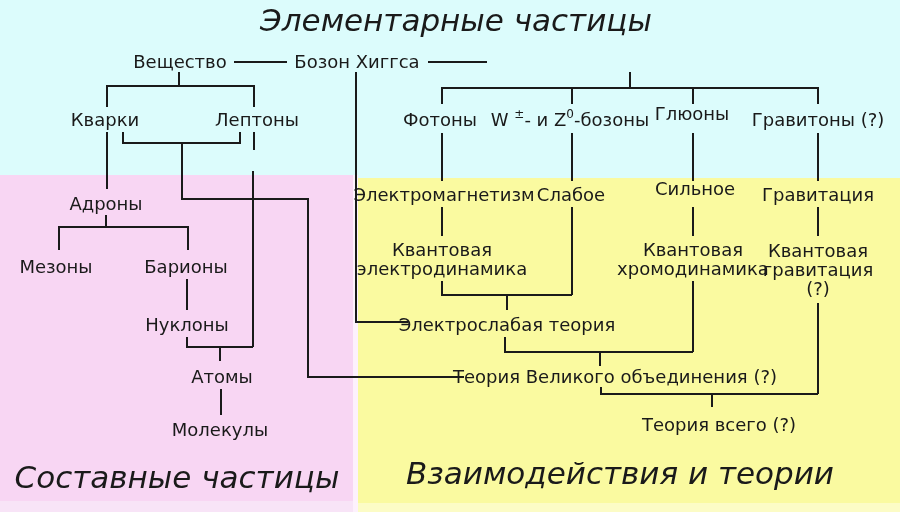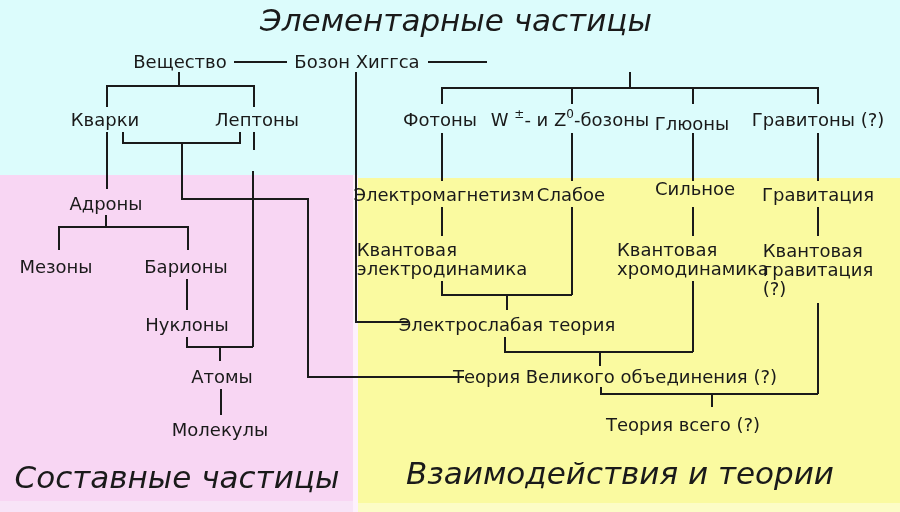--- a/index.html
+++ b/index.html
@@ -12,21 +12,21 @@
   #bg-elementary{left:0;top:0;width:900px;height:178px;background:var(--elementary-bg,#dcfcfc);}
   #bg-composite{left:0;top:175px;width:353px;height:326px;background:var(--composite-bg,#f8d6f3);}
   #bg-interactions{left:358px;top:178px;width:542px;height:325px;background:var(--interactions-bg,#fafaa0);}
   #bg-gap{left:353px;top:175px;width:5px;height:337px;background:#fdf1fc;}
   #bg-strip-left{left:0;top:501px;width:353px;height:11px;background:#f8e4f7;}
   #bg-strip-right{358px;left:358px;top:503px;width:542px;height:9px;background:#fcfcc6;}
   .wires{position:absolute;left:0;top:0;}
   .wires path{fill:none;stroke:var(--line,#1a1a1a);stroke-width:2;}
   .lbl{
     position:absolute;transform:translate(-50%,-50%);
-    font-size:18px;line-height:19px;text-align:left;
+    font-size:18px;line-height:19px;text-align:center;
     white-space:pre-line;color:var(--text,#1a1a1a);
   }
   .nowrap{white-space:nowrap;}
   .title{font-size:31px;font-style:italic;white-space:nowrap;letter-spacing:0px;}
   sup{font-size:12px;line-height:0;position:relative;top:-1px;}
 </style>
 </head>
 <body>
 
 <div id="stage">
@@ -82,21 +82,21 @@
   <div class="lbl title" style="left:177px;top:477px">Составные частицы</div>
   <div class="lbl title" style="left:620px;top:473px">Взаимодействия и теории</div>
 
   <div class="lbl nowrap" style="left:180px;top:61px">Вещество</div>
   <div class="lbl nowrap" style="left:357px;top:61px">Бозон Хиггса</div>
 
   <div class="lbl nowrap" style="left:105px;top:119px">Кварки</div>
   <div class="lbl nowrap" style="left:257px;top:119px">Лептоны</div>
   <div class="lbl nowrap" style="left:440px;top:119px">Фотоны</div>
   <div class="lbl nowrap" style="left:570px;top:119px"><span>W </span><sup>±</sup><span>- и Z</span><sup>0</sup><span>-бозоны</span></div>
-  <div class="lbl nowrap" style="left:692px;top:123px">Глюоны</div>
+  <div class="lbl nowrap" style="left:692px;top:113px">Глюоны</div>
   <div class="lbl nowrap" style="left:818px;top:119px">Гравитоны (?)</div>
 
   <div class="lbl nowrap" style="left:106px;top:203px">Адроны</div>
   <div class="lbl nowrap" style="left:56px;top:266px">Мезоны</div>
   <div class="lbl nowrap" style="left:186px;top:266px">Барионы</div>
   <div class="lbl nowrap" style="left:187px;top:324px">Нуклоны</div>
   <div class="lbl nowrap" style="left:222px;top:376px">Атомы</div>
   <div class="lbl nowrap" style="left:220px;top:429px">Молекулы</div>
 
   <div class="lbl nowrap" style="left:444px;top:194px">Электромагнетизм</div>
@@ -107,15 +107,15 @@
   <div class="lbl" style="left:442px;top:259px">Квантовая
 электродинамика</div>
   <div class="lbl" style="left:693px;top:259px">Квантовая
 хромодинамика</div>
   <div class="lbl" style="left:818px;top:269px">Квантовая
 гравитация
 (?)</div>
 
   <div class="lbl nowrap" style="left:507px;top:324px">Электрослабая теория</div>
   <div class="lbl nowrap" style="left:615px;top:376px">Теория Великого объединения (?)</div>
-  <div class="lbl nowrap" style="left:683px;top:424px">Теория всего (?)</div>
+  <div class="lbl nowrap" style="left:719px;top:424px">Теория всего (?)</div>
 
 </div>
 
 </body></html>

